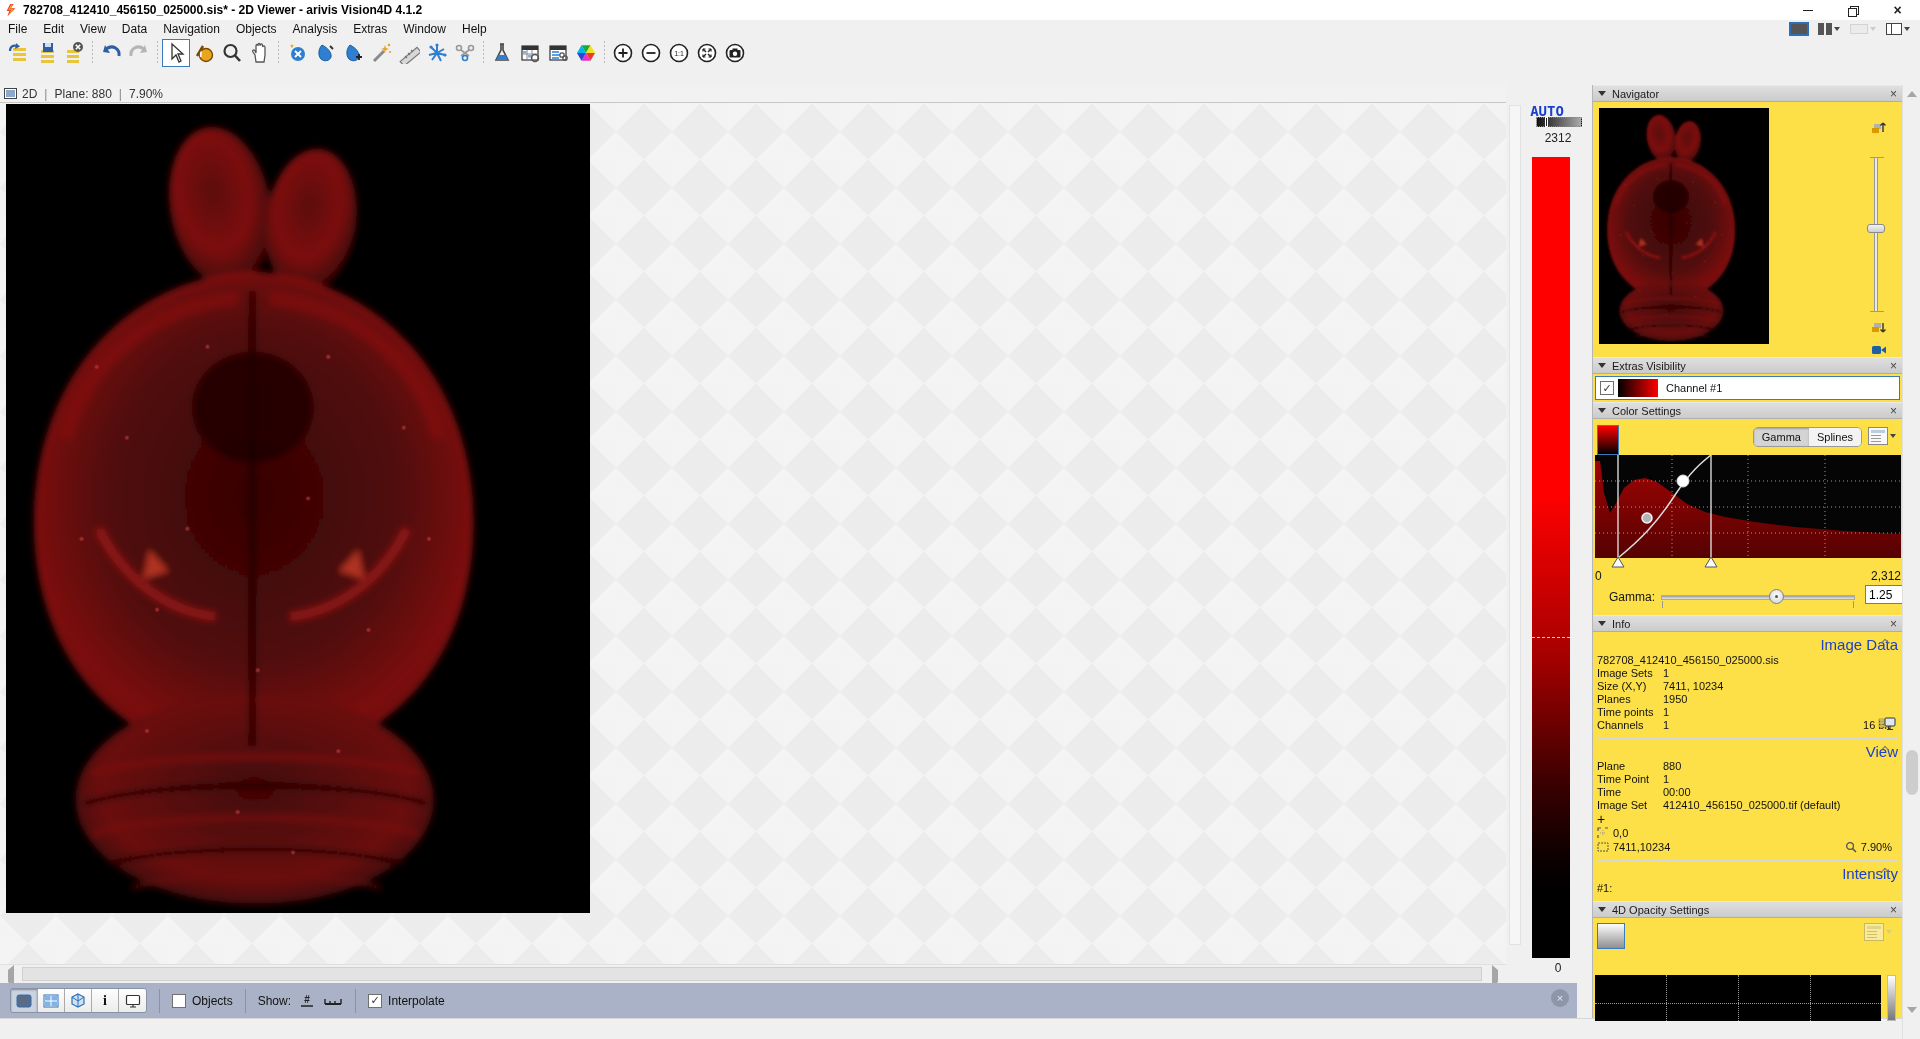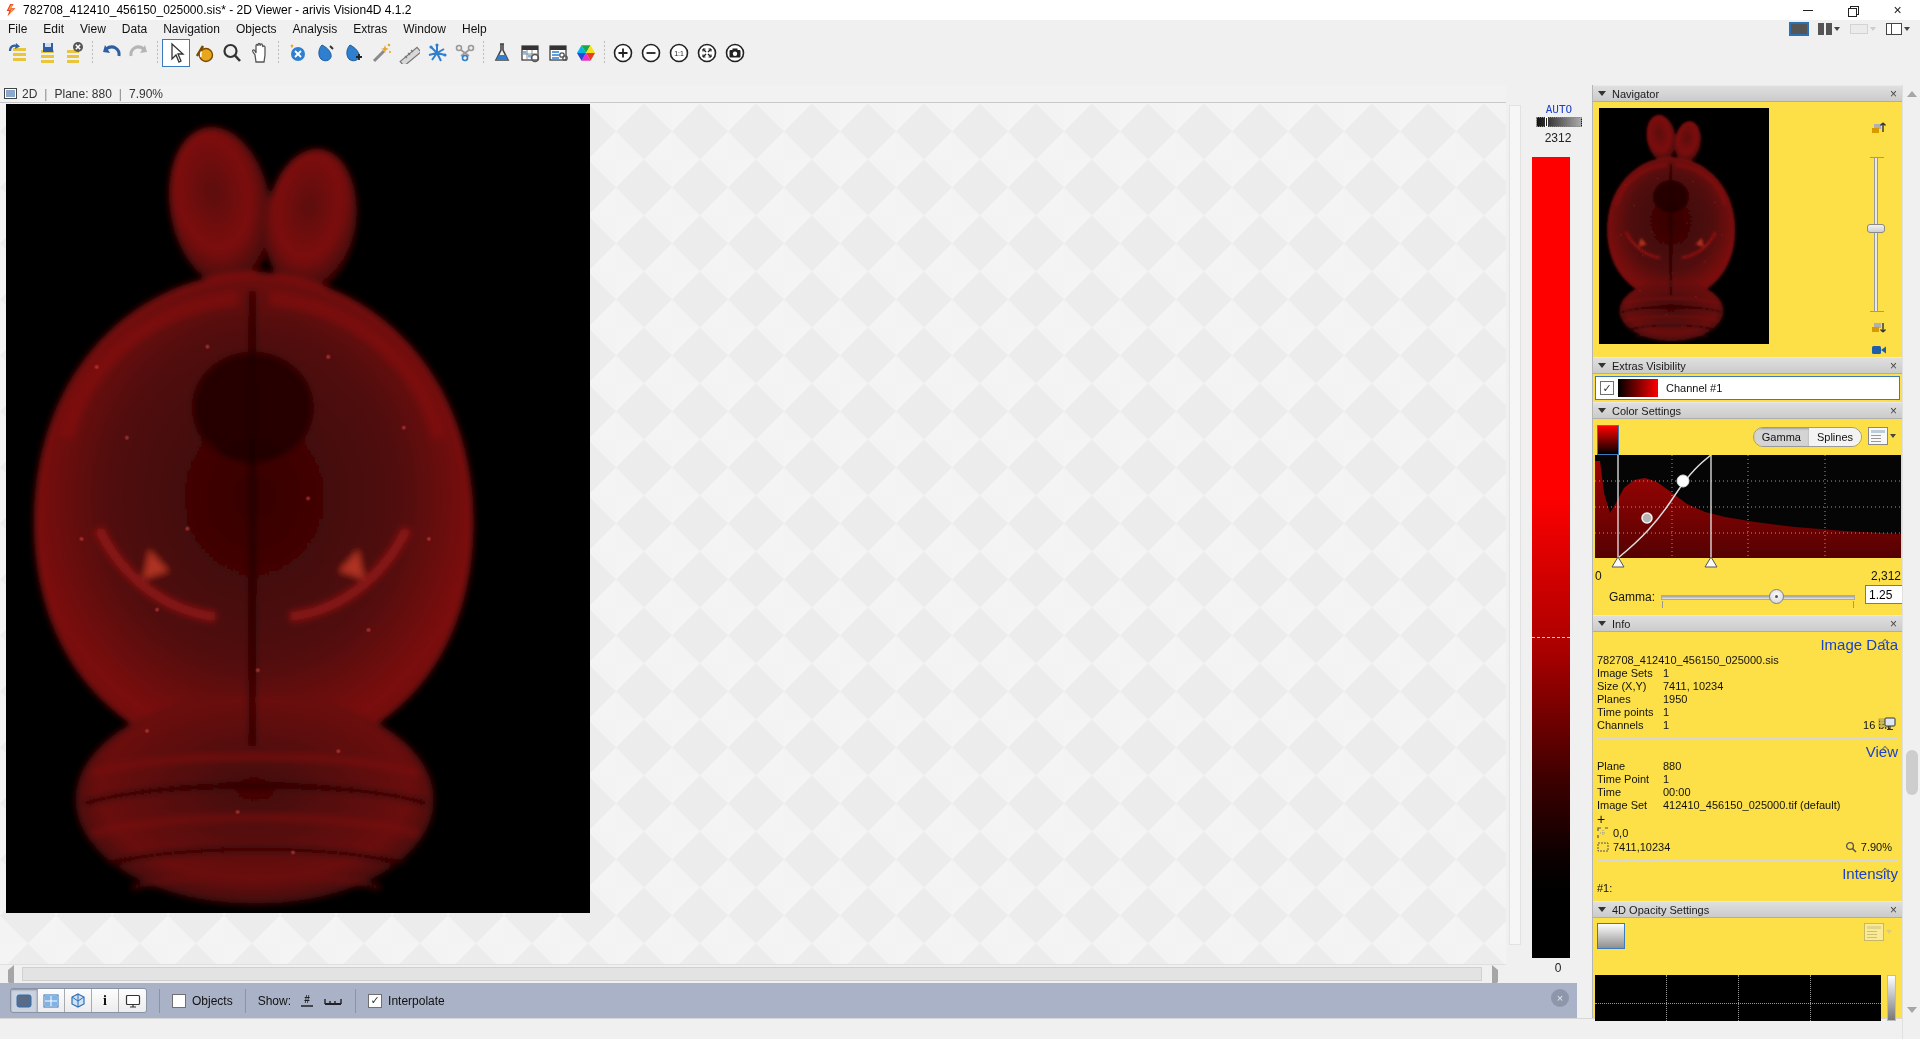--- a/index.html
+++ b/index.html
@@ -1,21 +1,21 @@
 <!DOCTYPE html>
 <html><head>
 <meta charset="utf-8">
 <style>
   * { margin:0; padding:0; box-sizing:border-box; }
   html,body { width:1920px; height:1039px; overflow:hidden; }
   body { font-family:"Liberation Sans", sans-serif; font-size:11px; color:#111; background:#f0f0f0; }
   #root { position:relative; width:1920px; height:1039px; background:#f0f0f0; }
 
   
-  .titlebar { position:absolute; left:0; top:0; width:1920px; height:20px; background:#fff; display:flex; align-items:center; }
+  .titlebar { position:absolute; left:0; top:0; width:1920px; height:20px; background:#fff; display:flex; align-items:center;font-weight:bold; }
   .titlebar .logo { width:14px; height:14px; margin:0 5px 0 4px; }
   .titlebar .title { font-size:12px; color:#000; }
   .wincontrols { position:absolute; right:0; top:0; height:20px; display:flex; }
   .winbtn { width:45px; height:20px; display:flex; align-items:center; justify-content:center; color:#222; }
   .min-glyph { width:10px; height:1px; background:#222; display:block; }
   .restore-glyph { position:relative; width:9px; height:9px; }
   .restore-glyph::before { content:""; position:absolute; left:2px; top:0; width:7px; height:7px; border:1px solid #222; }
   .restore-glyph::after { content:""; position:absolute; left:0; top:2px; width:7px; height:7px; border:1px solid #222; background:#fff; }
   .close-glyph { font-size:14px; line-height:14px; }
 
@@ -62,21 +62,21 @@
   .vscroll .track { position:absolute; left:3px; top:20px; width:12px; height:840px; background:#f6f6f6; border:1px solid #e2e2e2; }
 
   
   .hscroll { position:absolute; left:0; top:964px; width:1506px; height:19px; background:#f0f0f0; border-top:1px solid #e0e0e0; }
   .hscroll .arrow-left { position:absolute; left:8px; top:5px; }
   .hscroll .arrow-right { position:absolute; right:8px; top:5px; }
   .hscroll .thumb { position:absolute; left:22px; top:2px; width:1460px; height:14px; background:#e3e3e3; border:1px solid #d0d0d0; }
 
   
   .colorbar-col { position:absolute; left:1524px; top:85px; width:68px; height:898px; background:#f0f0f0; }
-  .auto-label { position:absolute; left:12px; top:18px; width:46px; text-align:center; color:#1a41cc; font-family:"DejaVu Sans Mono", monospace; font-size:11px; font-weight:normal; letter-spacing:0; }
+  .auto-label { position:absolute; left:0; top:18px; width:46px; text-align:center; color:#1a41cc; font-family:"DejaVu Sans Mono", monospace; font-size:14px; font-weight:bold; letter-spacing:0; }
   .auto-slider { position:absolute; left:12px; top:32px; width:46px; height:10px; border:1px dotted #888; background:linear-gradient(90deg,#111,#aaa); }
   .auto-slider i { position:absolute; left:8px; top:-1px; width:3px; height:10px; background:#222; border:1px solid #fff; }
   .cb-max { position:absolute; left:0; top:46px; width:68px; text-align:center; font-size:12px; color:#222; }
   .cb-bar { position:absolute; left:8px; top:72px; width:38px; height:801px; background:linear-gradient(180deg,#ff0000 0%, #ff0000 42%, #a80000 62%, #3c0000 78%, #0a0000 88%, #000 92%, #000 100%); }
   .cb-marker { position:absolute; left:8px; top:552px; width:38px; border-top:1px dashed #cfcfcf; }
   .cb-min { position:absolute; left:0; top:876px; width:68px; text-align:center; font-size:12px; color:#222; }
 
   
   .bottombar { position:absolute; left:0; top:983px; width:1577px; height:35px; background:#a9b2c6; display:flex; align-items:center; padding-left:10px; }
   .bb-group { display:flex; background:#9aa3b8; border:1px solid #8a93a6; border-radius:3px; overflow:hidden; }
@@ -108,21 +108,21 @@
 
   
   .channel-row { margin:2px 2px; height:24px; background:#fff; border:1px solid #3a7bbf; display:flex; align-items:center; }
   .channel-row .checkbox { margin:0 4px 0 4px; }
   .chan-swatch { width:40px; height:18px; background:linear-gradient(90deg,#000,#f00); margin-right:8px; }
   .chan-label { font-size:11px; }
 
   
   .cs-body { position:relative; height:196px; }
   .cs-swatch { position:absolute; left:4px; top:6px; width:22px; height:30px; border:1px solid #3a7bbf; background:linear-gradient(180deg,#f00,#000); }
-  .seg-ctrl { position:absolute; right:40px; top:8px; display:flex; border:1px solid #9a9a9a; border-radius:10px; overflow:hidden; height:20px; }
+  .seg-ctrl { position:absolute; right:40px; top:8px; display:flex; border:1px solid #9a9a9a; border-radius:5px; overflow:hidden; height:20px; }
   .seg { padding:0 8px; line-height:18px; font-size:11px; background:#f3f3f3; }
   .seg.active { background:#d4d4d4; box-shadow:inset 0 1px 2px rgba(0,0,0,.25); }
   .list-icon { position:absolute; right:6px; top:8px; display:flex; align-items:center; gap:2px; }
   .list-icon .pane { width:20px; height:18px; border:1px solid #888; background:#f8f8f8; position:relative; }
   .list-icon .pane::before { content:""; position:absolute; left:2px; top:2px; right:2px; height:3px; background:#bcd; }
   .list-icon .pane::after { content:""; position:absolute; left:2px; top:7px; width:10px; height:1px; background:#999; box-shadow:0 3px 0 #999, 0 6px 0 #999; }
   .hist-wrap { position:absolute; left:2px; top:36px; width:306px; height:113px; }
   .hist-labels { position:absolute; left:2px; top:150px; width:306px; display:flex; justify-content:space-between; font-size:12px; }
   .gamma-row { position:absolute; left:16px; top:168px; width:302px; height:22px; }
   .gamma-label { position:absolute; left:0; top:3px; font-size:12px; }

